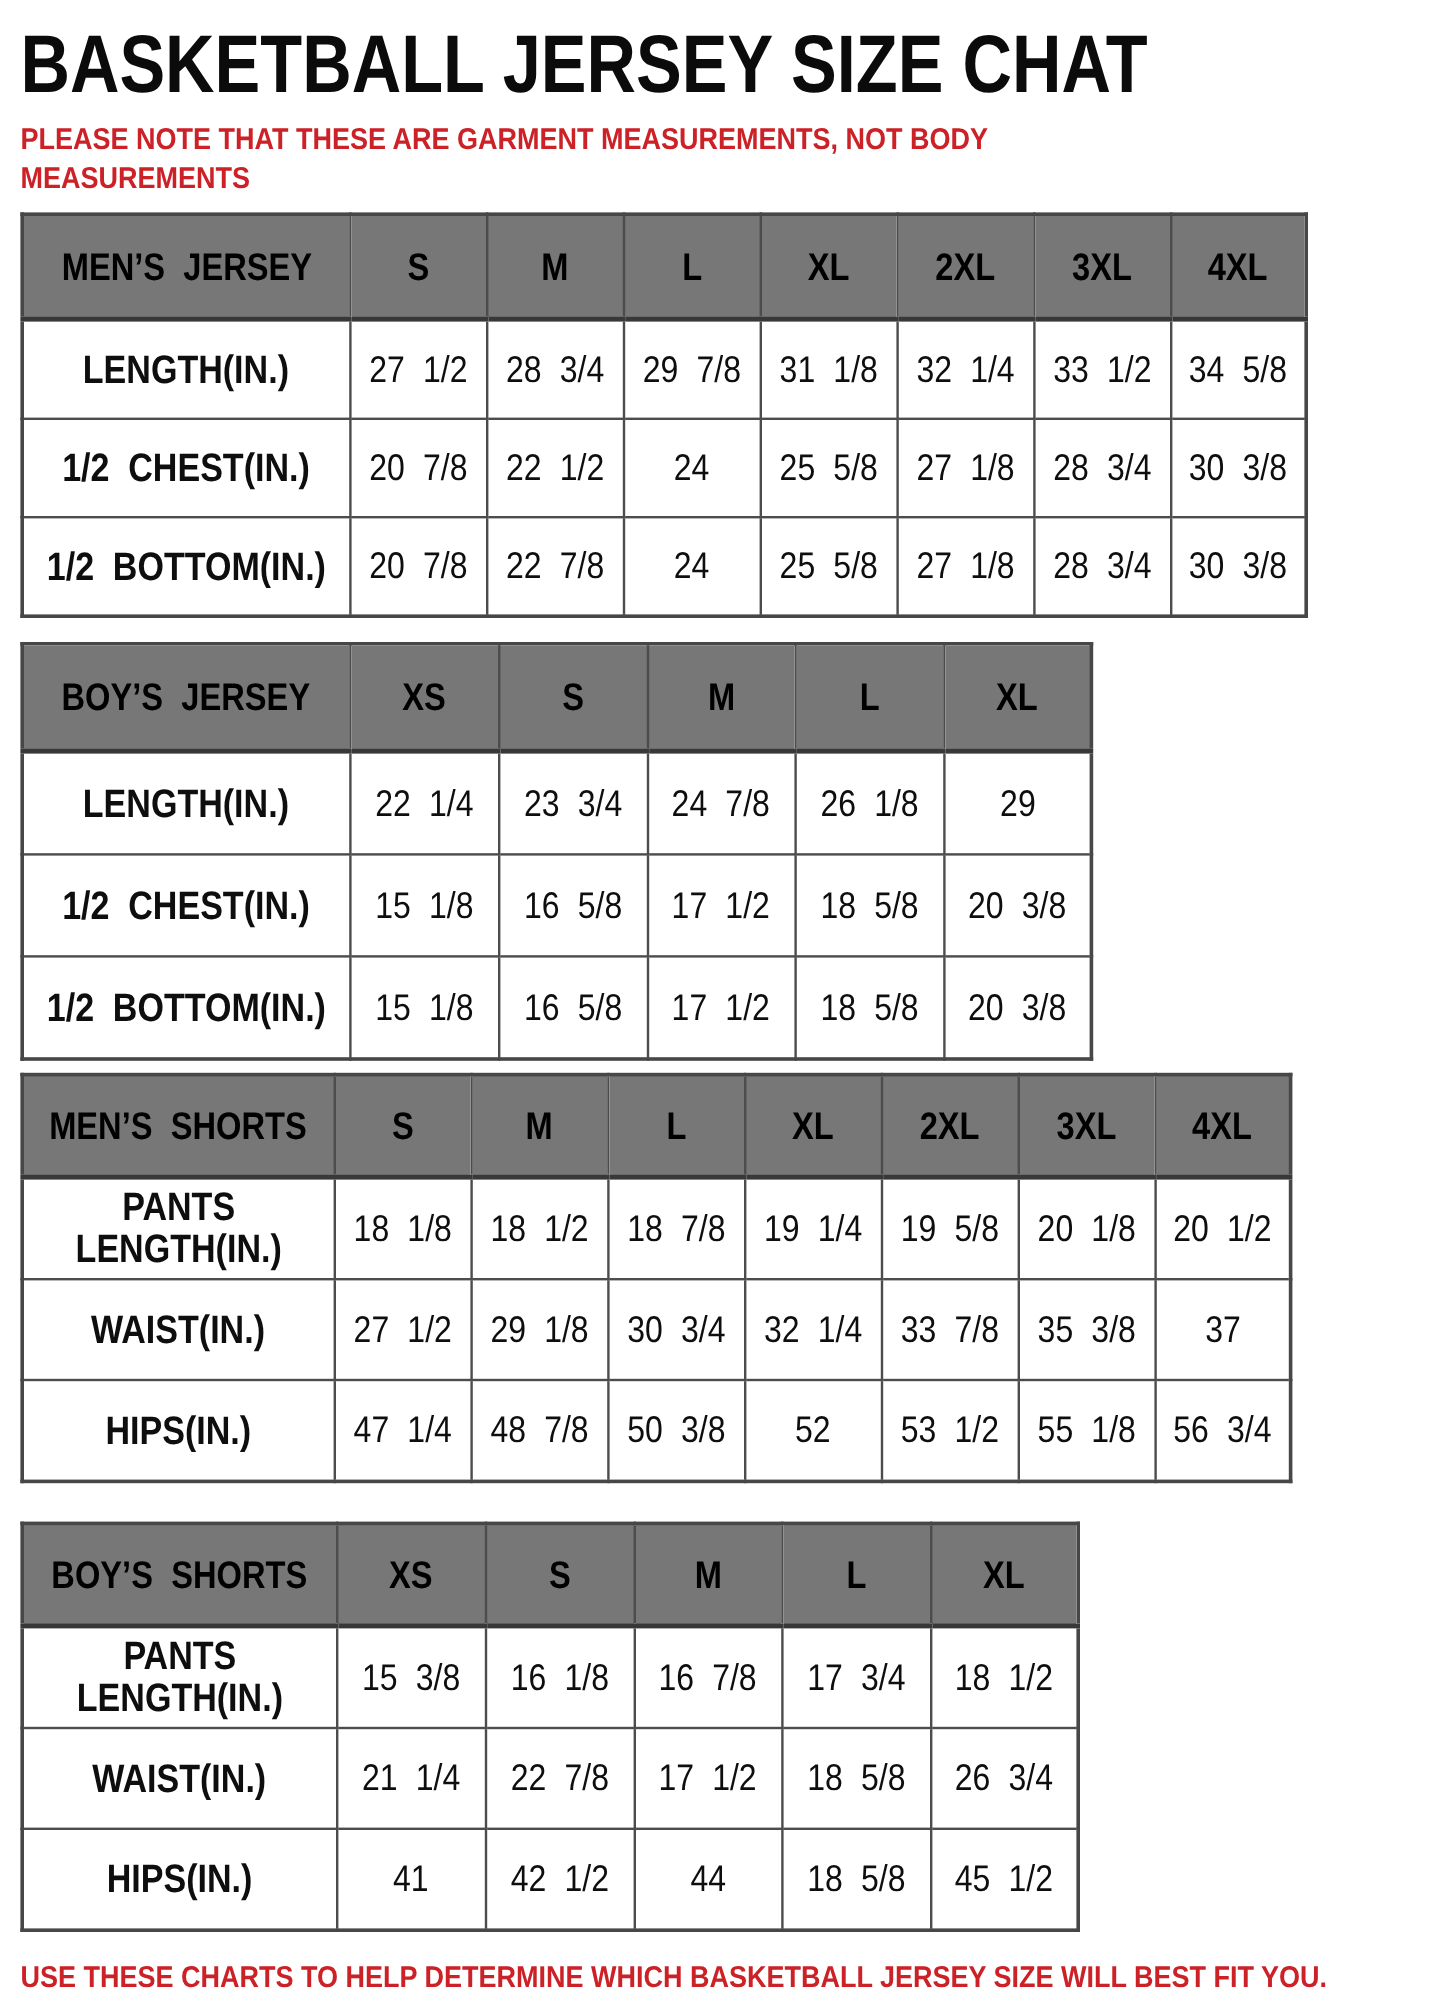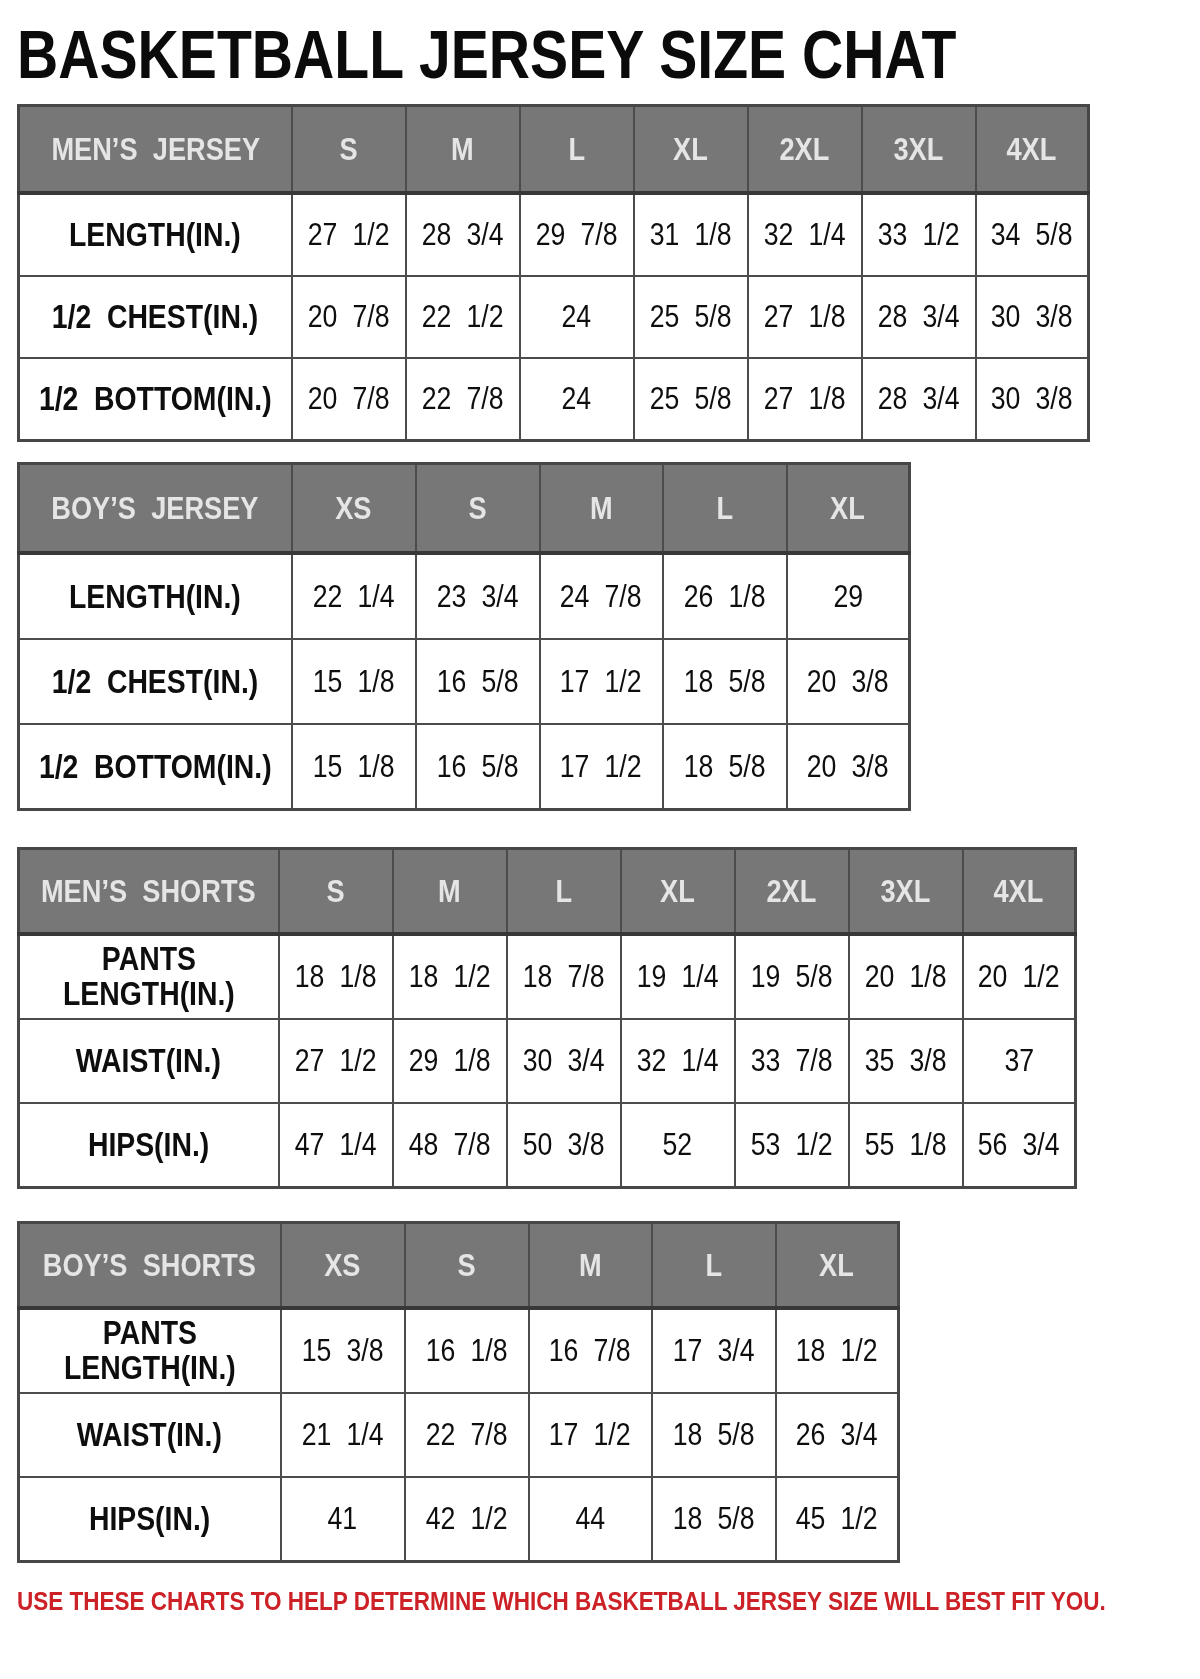--- a/index.html
+++ b/index.html
@@ -24,37 +24,37 @@
 
   table.size-table {
     border-collapse:collapse; table-layout:fixed;
     border:3px solid #474747;
   }
   table.size-table th, table.size-table td {
     border:2px solid #4c4c4c; padding:0;
     text-align:center; vertical-align:middle; overflow:hidden;
   }
   table.size-table thead th {
-    background:#777777; color:#e5e5e5; font-weight:bold; font-size:32px;
+    background:#777777; color:#000000; font-weight:bold; font-size:32px;
     border-bottom:4px solid #383838;
   }
   table.size-table td { font-size:31px; color:#0e0e0e; }
   table.size-table td.row-label { font-weight:bold; font-size:33px; }
 
   .cx {
     display:inline-block; width:max-content;
     transform:scaleX(0.86); transform-origin:center center;
     white-space:pre-line; word-spacing:9px; line-height:1.08;
   }
   thead .cx { transform:scaleX(0.85); }
 
   
   .t-mens-jersey  { margin-top:12px; }
   .t-boys-jersey  { margin-top:20px; }
-  .t-mens-shorts  { margin-top:36px;text-decoration:underline; }
+  .t-mens-shorts  { margin-top:10px;text-decoration:underline; }
   .t-boys-shorts  { margin-top:32px; }
   .t-mens-jersey thead th  { height:84px; }
   .t-mens-jersey tbody td  { height:80px; }
   .t-boys-jersey thead th  { height:86px; }
   .t-boys-jersey tbody td  { height:83px; }
   .t-mens-shorts thead th  { height:82px; }
   .t-mens-shorts tbody td  { height:82px; }
   .t-boys-shorts thead th  { height:82px; }
   .t-boys-shorts tbody td  { height:82px; }
 
@@ -63,20 +63,24 @@
     white-space:nowrap; transform:scaleX(0.90); transform-origin:left center;
   }
 </style>
 </head>
 <body>
 
 <div class="content">
 
   <div class="page-title">BASKETBALL JERSEY SIZE CHAT</div>
 
+  <div class="note">
+    <span class="nline">PLEASE NOTE THAT THESE ARE GARMENT MEASUREMENTS, NOT BODY</span>
+    <span class="nline">MEASUREMENTS</span>
+  </div>
 
   <table class="size-table t-mens-jersey">
       <colgroup>
         <col style="width: 260px;">
         <col style="width: 114px;">
         <col style="width: 114px;">
         <col style="width: 114px;">
         <col style="width: 114px;">
         <col style="width: 114px;">
         <col style="width: 114px;">

